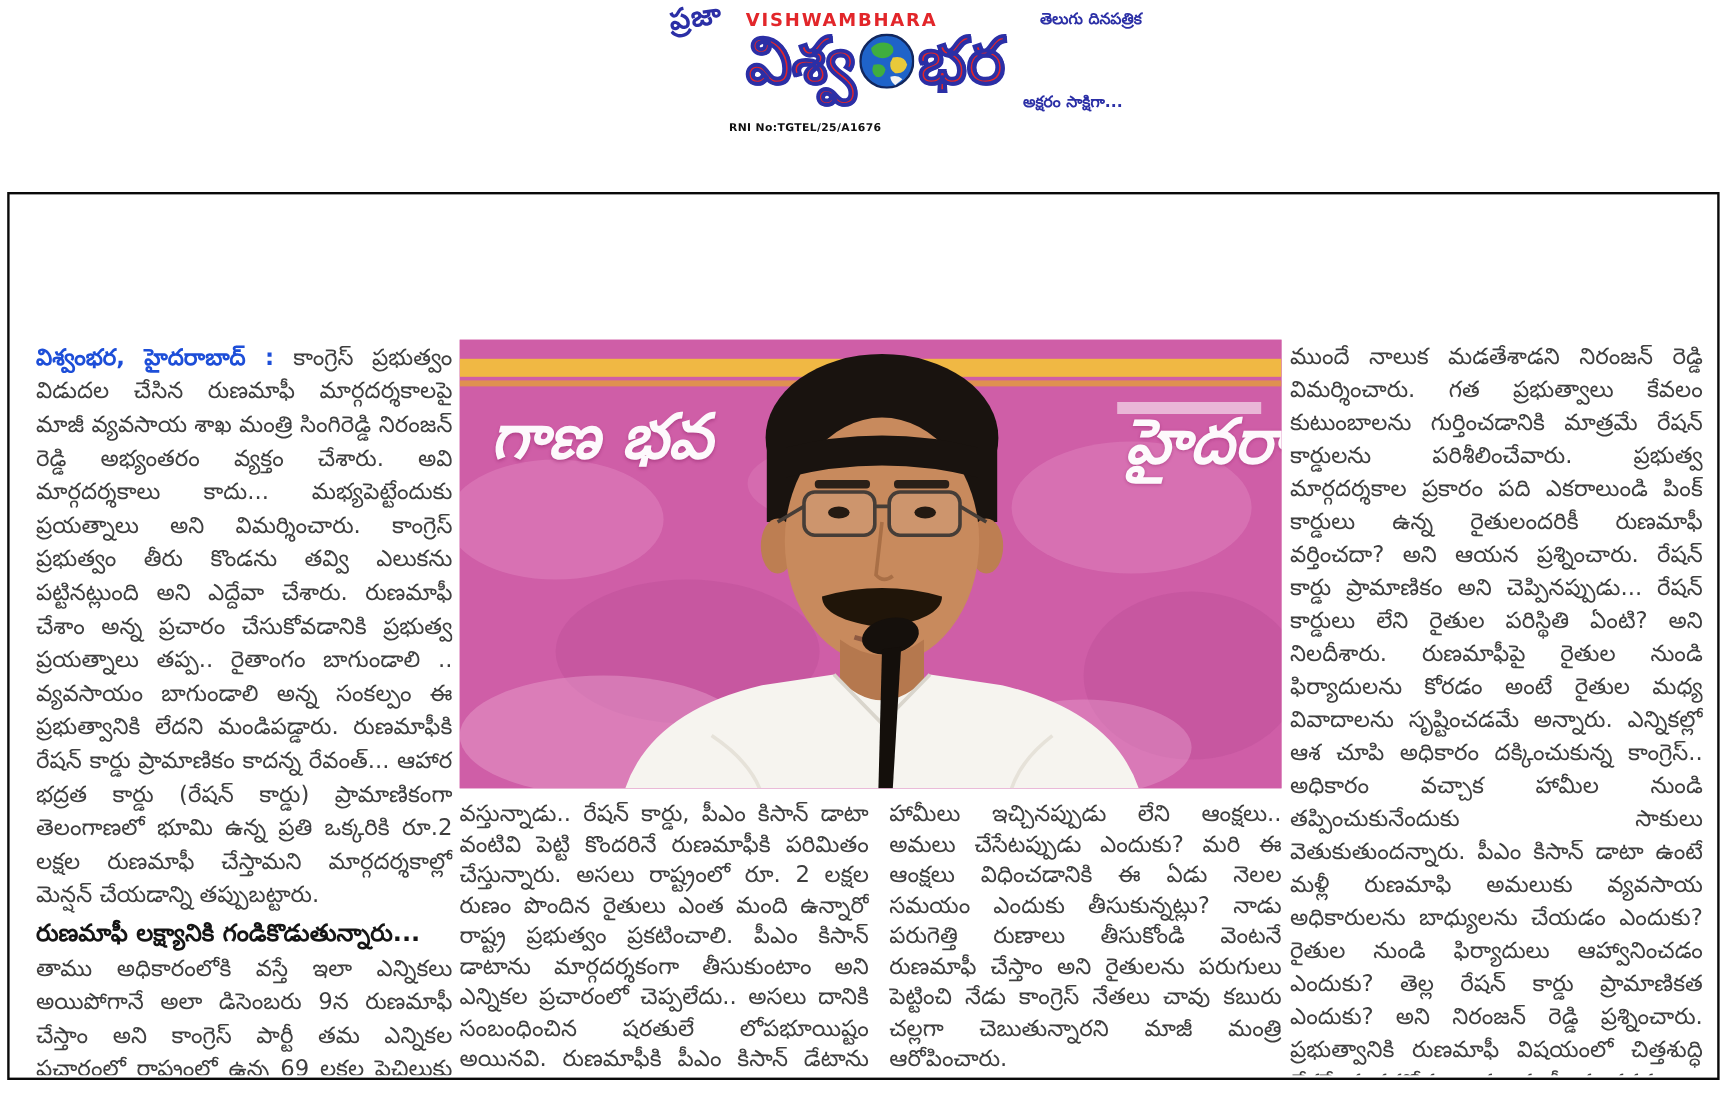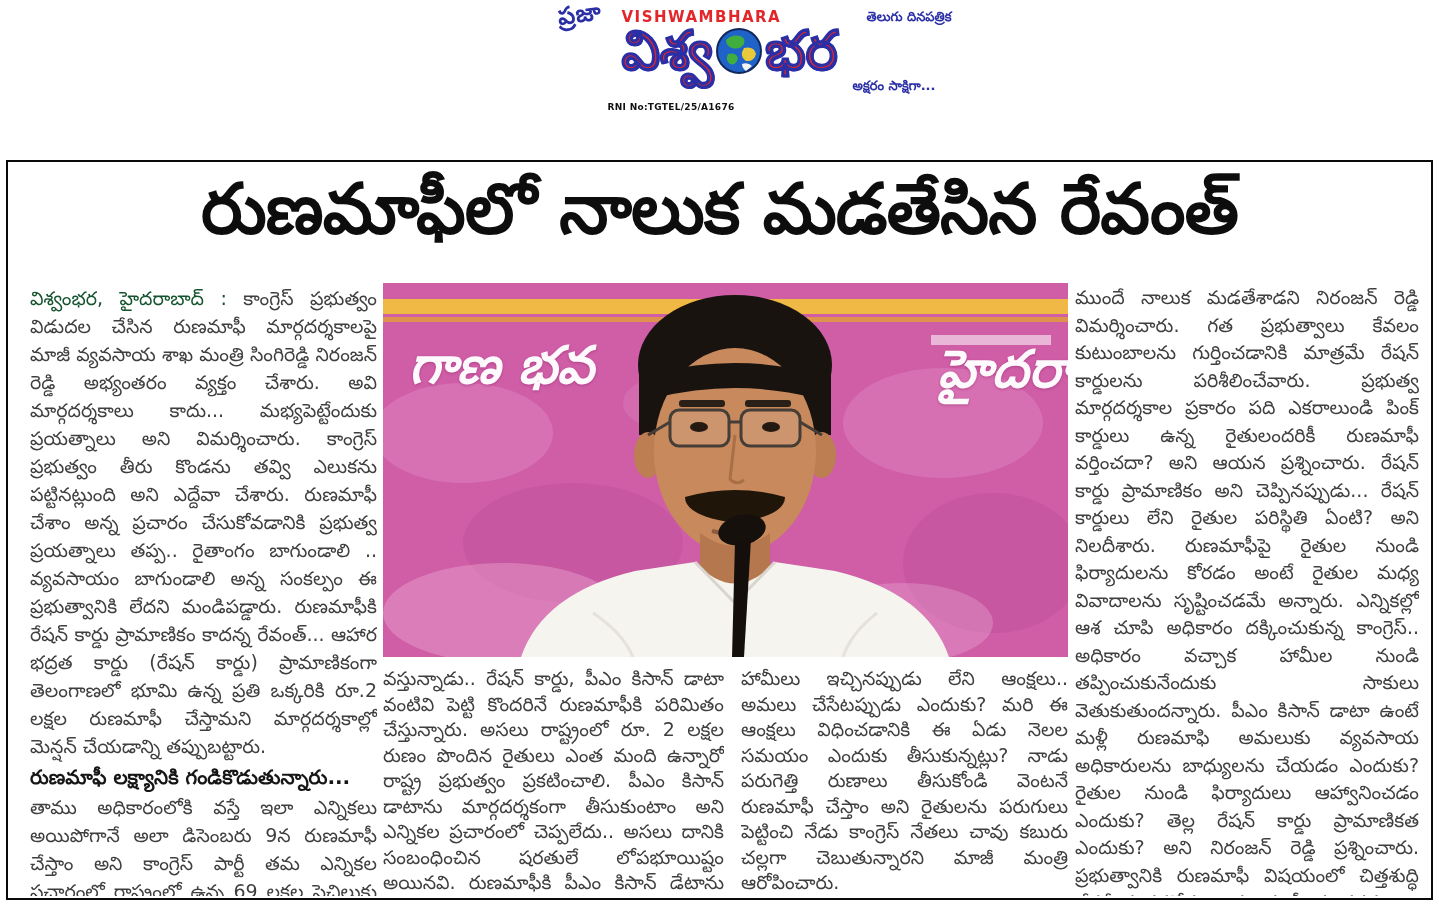--- a/index.html
+++ b/index.html
@@ -48,21 +48,21 @@
     border:2px solid #0a0a0a; background:#fff;
   }
   .headline {
     position:absolute; top:6px; left:18px; right:18px; text-align:center;
     font-size:70px; font-weight:800; color:#0d0d0d; letter-spacing:-1px;
     white-space:nowrap; overflow:hidden;
   }
   .body-text {
     font-size:19px; color:#3f3f3f; text-align:justify; overflow:hidden;
   }
-  .lead { font-weight:400; color:#14532d; }
+  .lead { font-weight:700; color:#1d4ed8; }
   .subhead { font-weight:800; color:#161616; font-size:20px; margin:3px 0 2px 0; text-align:left; }
   .col1 { position:absolute; left:22px;  top:122px; width:347px; height:612px; line-height:28px; }
   .col2 { position:absolute; left:375px; top:504px; width:341px; height:230px; line-height:25.5px; }
   .col3 { position:absolute; left:733px; top:504px; width:327px; height:230px; line-height:25.5px; }
   .col4 { position:absolute; left:1067px;top:122px; width:344px; height:612px; line-height:27.5px; }
 
   
   .photo {
     position:absolute; left:375px; top:121px; width:685px; height:374px;
     overflow:hidden; background:#cf5ea7;
@@ -96,21 +96,20 @@
     </div>
     <div class="logo-rni">RNI No:TGTEL/25/A1676</div>
     <div class="logo-tagline">అక్షరం సాక్షిగా...</div>
   </div>
   <div class="site-line">epaper.vishvambhara.com</div>
   <div class="date-line">16 Jul 2024 - Page 2</div>
 </div>
 
 <div class="frame">
 
-  <div class="headline">రుణమాఫీలో నాలుక మడతేసిన రేవంత్</div>
 
   <div class="col1 body-text">
     <span class="lead">విశ్వంభర, హైదరాబాద్ : </span><span>కాంగ్రెస్ ప్రభుత్వం విడుదల చేసిన రుణమాఫీ మార్గదర్శకాలపై మాజీ వ్యవసాయ శాఖ మంత్రి సింగిరెడ్డి నిరంజన్ రెడ్డి అభ్యంతరం వ్యక్తం చేశారు. అవి మార్గదర్శకాలు కాదు... మభ్యపెట్టేందుకు ప్రయత్నాలు అని విమర్శించారు. కాంగ్రెస్ ప్రభుత్వం తీరు కొండను తవ్వి ఎలుకను పట్టినట్లుంది అని ఎద్దేవా చేశారు. రుణమాఫీ చేశాం అన్న ప్రచారం చేసుకోవడానికి ప్రభుత్వ ప్రయత్నాలు తప్ప.. రైతాంగం బాగుండాలి .. వ్యవసాయం బాగుండాలి అన్న సంకల్పం ఈ ప్రభుత్వానికి లేదని మండిపడ్డారు. రుణమాఫీకి రేషన్ కార్డు ప్రామాణికం కాదన్న రేవంత్... ఆహార భద్రత కార్డు (రేషన్ కార్డు) ప్రామాణికంగా తెలంగాణలో భూమి ఉన్న ప్రతి ఒక్కరికి రూ.2 లక్షల రుణమాఫీ చేస్తామని మార్గదర్శకాల్లో మెన్షన్ చేయడాన్ని తప్పుబట్టారు.</span>
     <div class="subhead">రుణమాఫీ లక్ష్యానికి గండికొడుతున్నారు...</div>
     <span>తాము అధికారంలోకి వస్తే ఇలా ఎన్నికలు అయిపోగానే అలా డిసెంబరు 9న రుణమాఫీ చేస్తాం అని కాంగ్రెస్ పార్టీ తమ ఎన్నికల ప్రచారంలో రాష్ట్రంలో ఉన్న 69 లక్షల పైచిలుకు ఉన్న తెలంగాణ రైతాంగంలో ఆశలు రేపింది. అందరి రుణాలను మాఫీ చేస్తామని ఆ రోజు బహిరంగంగా చెప్పారు.. ఈరోజు కొందరికే పరిమితం చేసేందుకు మార్గదర్శకాలు తీసుకువచ్చారని నిరంజన్ రెడ్డి ఆగ్రహం వ్యక్తం చేశారు. ఈ రోజుల్లో 5 ఎకరాల వ్యవసాయదారుడు, 30 వేల జీతం చేసే ఉద్యోగి కూడా ట్యాక్స్ పరిధిలోకి</span>
   </div>
 
   <div class="photo">
     <svg viewBox="0 0 685 374" preserveAspectRatio="none">
       <rect x="0" y="0" width="685" height="374" fill="#cf5ea7"></rect>

